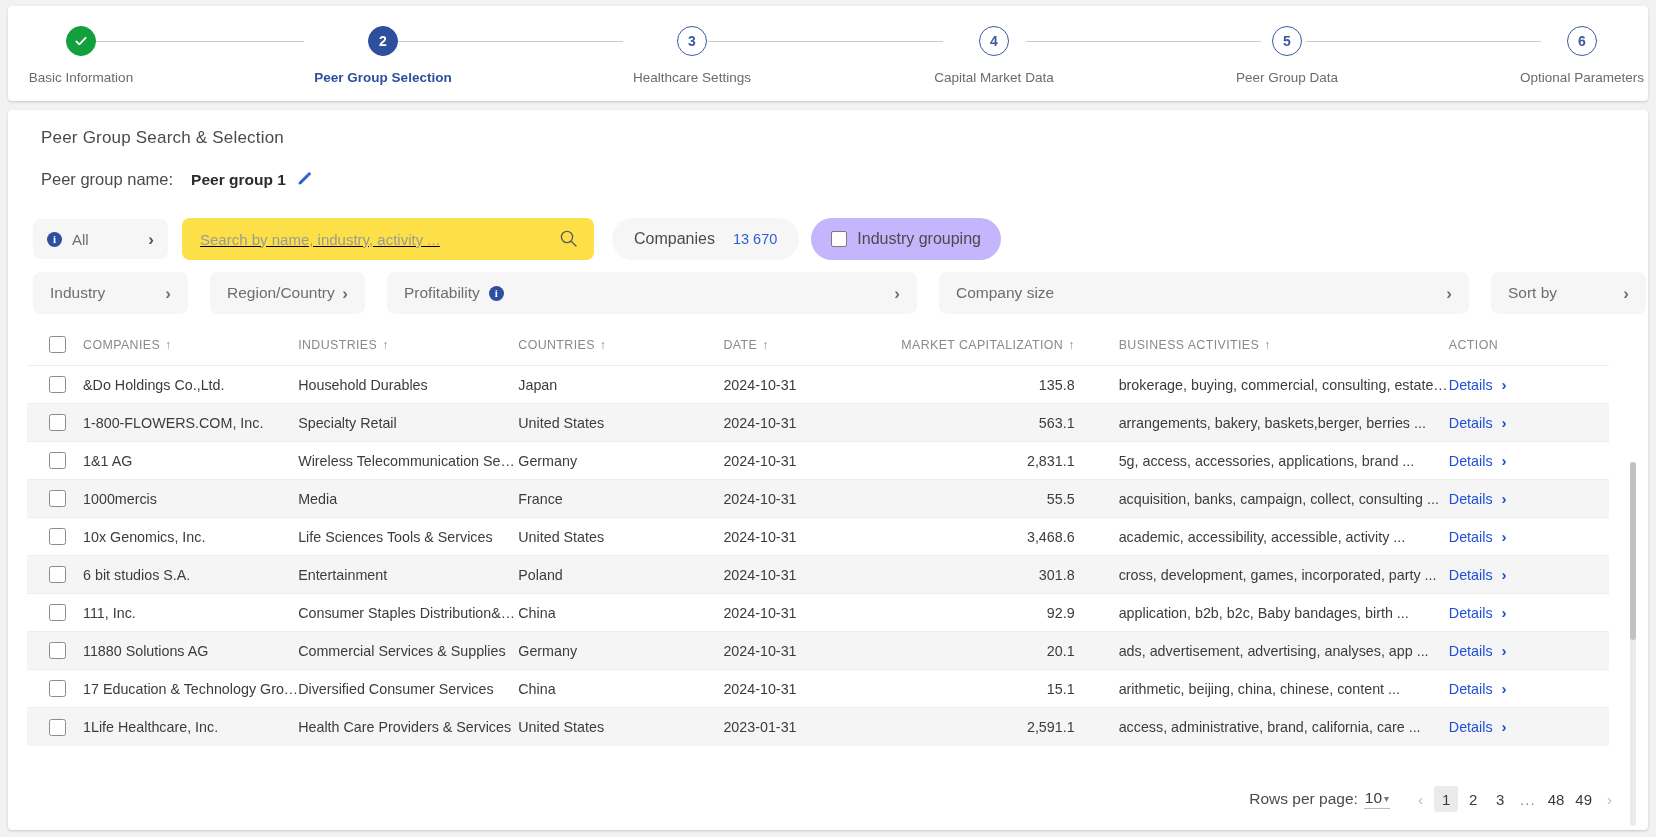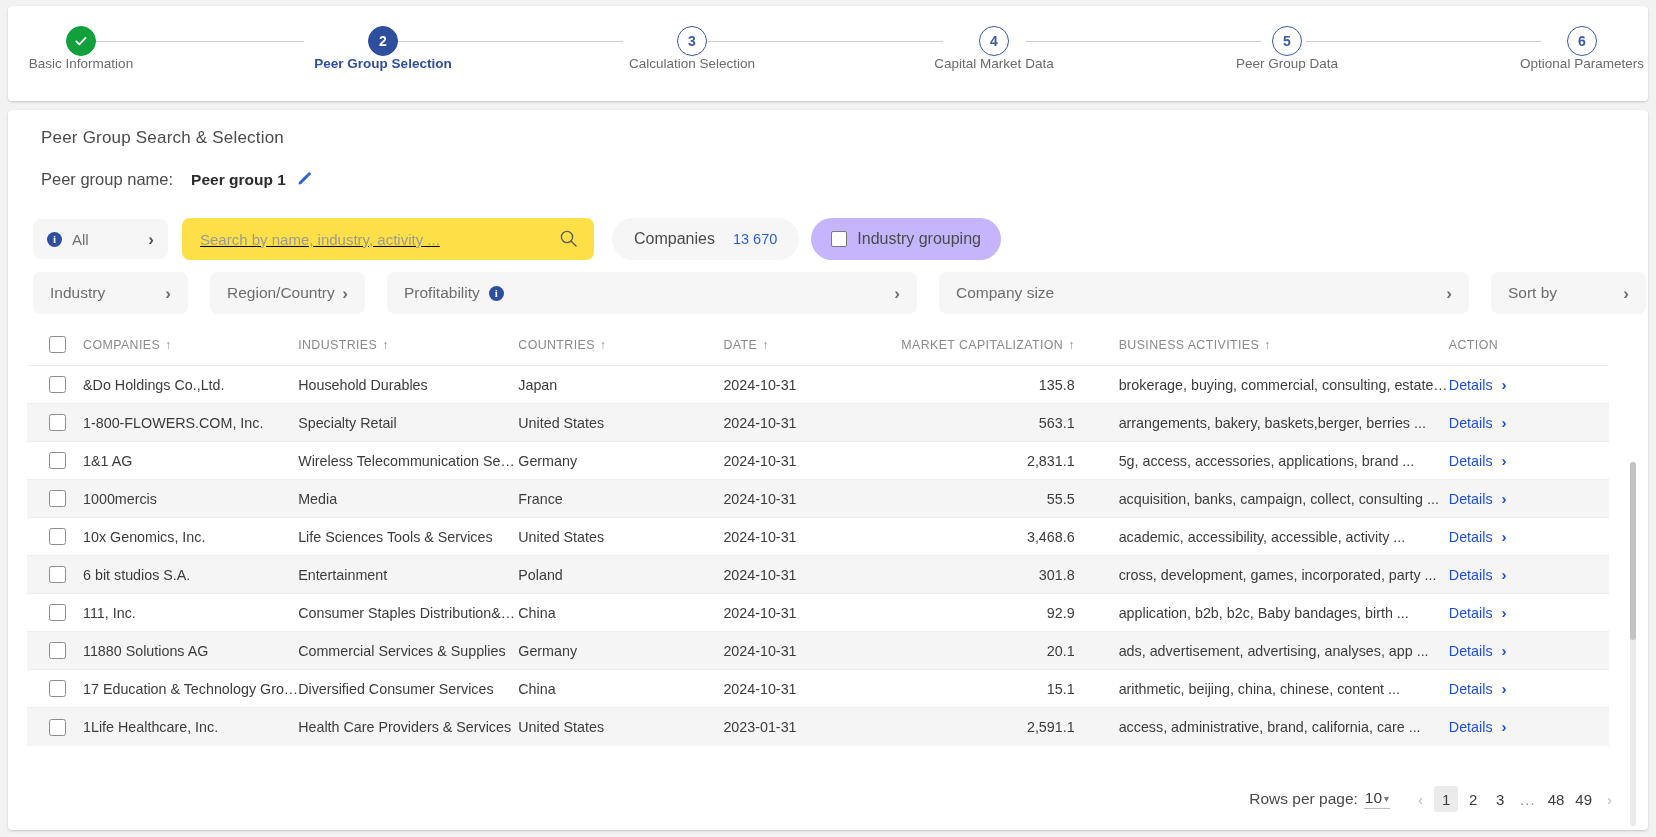--- a/index.html
+++ b/index.html
@@ -27,21 +27,21 @@
   .step-bubble {
     width: 30px; height: 30px; border-radius: 50%;
     display: flex; align-items: center; justify-content: center;
     font-size: 14px; font-weight: 600;
     background: #ffffff; border: 1px solid #3a5ba0; color: #3a5ba0;
     position: relative; z-index: 3;
   }
   .step-bubble.done { background: #12a03c; border-color: #12a03c; color: #fff; }
   .step-bubble.active { background: #2d4f9e; border-color: #2d4f9e; color: #fff; }
   .step-label {
-    font-size: 13.5px; color: #6b6b6b; white-space: nowrap;
+    margin-top: 14px; font-size: 13.5px; color: #6b6b6b; white-space: nowrap;
   }
   .step-label.active { color: #2d4f9e; font-weight: 700; }
   .step-line {
     position: absolute; top: 35px; height: 1px; background: #cccccc; z-index: 1;
   }
 
   
   .main-card {
     position: absolute; left: 8px; top: 110px; width: 1640px; height: 720px;
     background: #ffffff; border-radius: 4px;
@@ -206,21 +206,21 @@
         <div class="step-label">Basic Information</div>
       </div>
 
       <div class="step" style="left:375px;">
         <div class="step-bubble active">2</div>
         <div class="step-label active">Peer Group Selection</div>
       </div>
 
       <div class="step" style="left:684px;">
         <div class="step-bubble">3</div>
-        <div class="step-label">Calculation Selection</div>
+        <div class="step-label">Healthcare Settings</div>
       </div>
 
       <div class="step" style="left:986px;">
         <div class="step-bubble">4</div>
         <div class="step-label">Capital Market Data</div>
       </div>
 
       <div class="step" style="left:1279px;">
         <div class="step-bubble">5</div>
         <div class="step-label">Peer Group Data</div>

